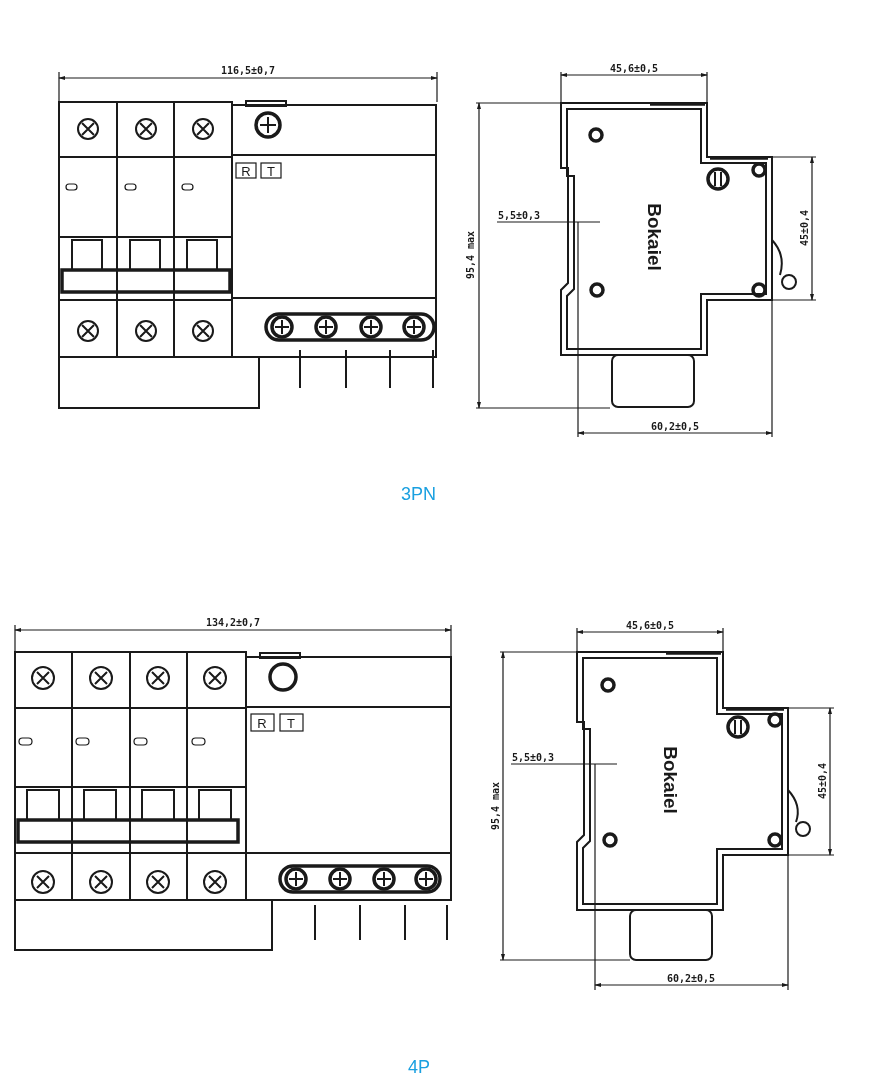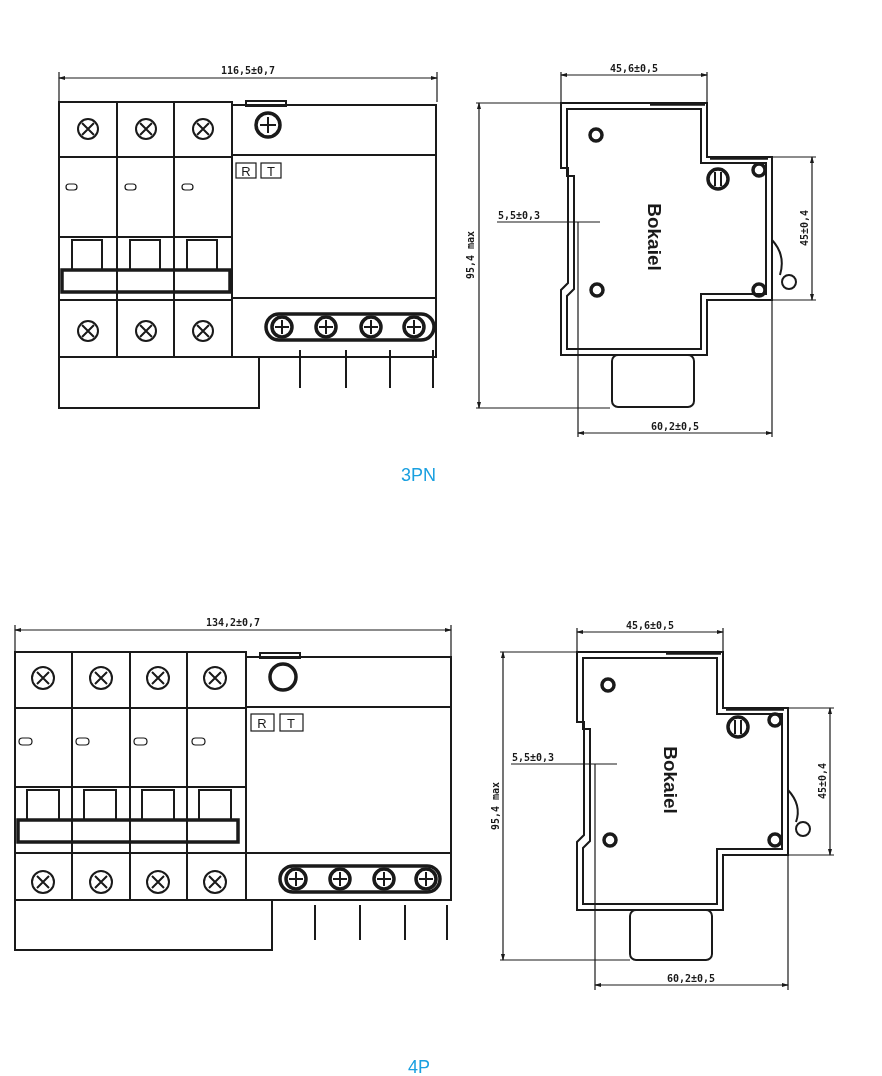--- a/index.html
+++ b/index.html
@@ -247,14 +247,14 @@
     <circle class="ln-thick" cx="775" cy="840" r="6"></circle>
     <circle class="ln-thick" cx="738" cy="727" r="10"></circle>
     <line class="ln" x1="735" y1="720" x2="735" y2="734"></line>
       <line class="ln" x1="741" y1="720" x2="741" y2="734"></line>
     <circle class="ln" cx="803" cy="829" r="7"></circle>
     <path class="ln" d="M788,790 Q802,805 796,822"></path>
     <text class="brand-text" transform="translate(664,780) rotate(90)" text-anchor="middle">Bokaiel</text>
   </g>
 </svg>
 
-<div class="caption" style="left:401px; top:465px;">3PN</div>
+<div class="caption" style="left:401px; top:484px;">3PN</div>
 <div class="caption" style="left:408px; top:1057px;">4P</div>
 
 </body></html>

